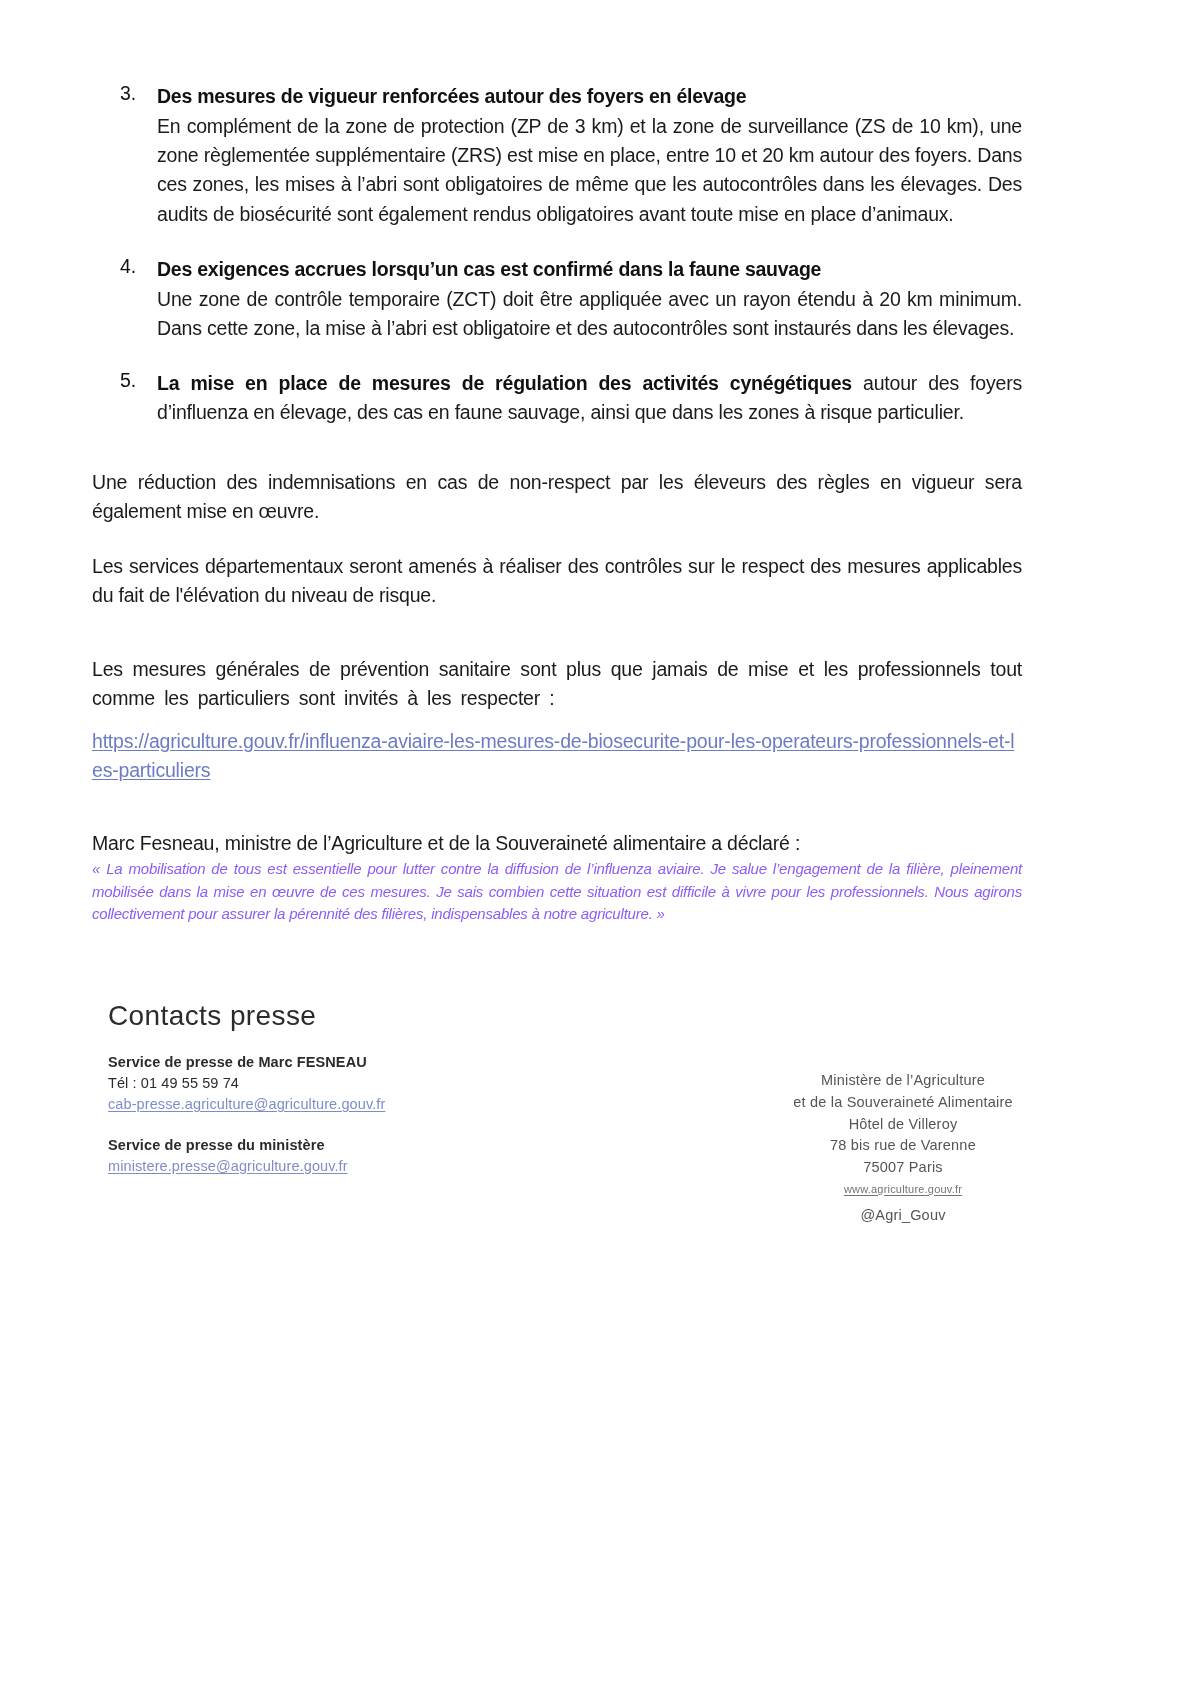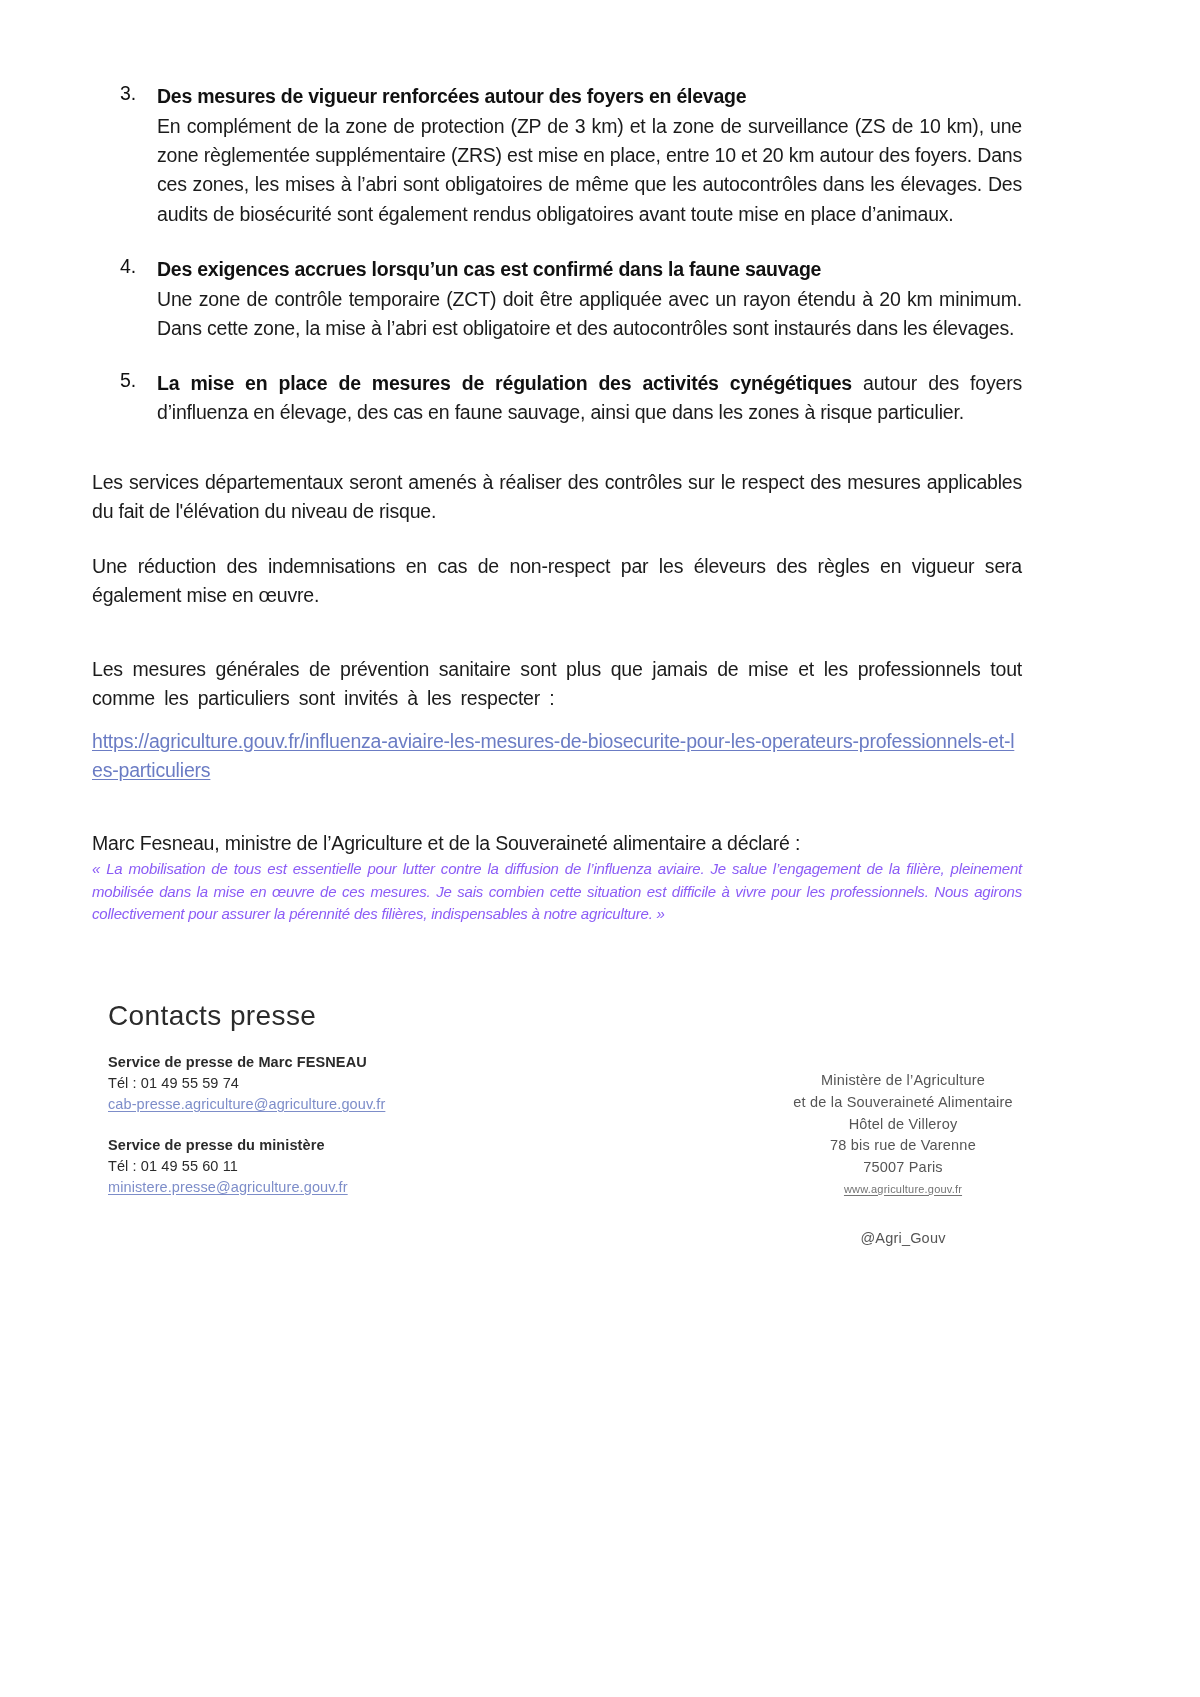--- a/index.html
+++ b/index.html
@@ -182,21 +182,21 @@
     text-underline-offset: 2px;
     line-height: 1.5;
     letter-spacing: 0.2px;
     display: inline-block;
   }
   .addr-social {
     font-size: 14.5px;
     color: #555555;
     line-height: 1.5;
     letter-spacing: 0.2px;
-    margin-top: 31px;
+    margin-top: 8px;
   }
 </style>
 </head>
 <body>
 
 <div class="page">
 
   <div class="content">
 
     <ol class="num-list">
@@ -215,23 +215,23 @@
 
       <li class="num-item">
         <span class="num-marker">5.</span>
         <div class="item-body"><span style="font-weight:bold;color:#111;">La mise en place de mesures de régulation des activités cynégétiques</span><span class="item-inline-body"> autour des foyers d’influenza en élevage, des cas en faune sauvage, ainsi que dans les zones à risque particulier.</span></div>
       </li>
 
     </ol>
 
     <div style="height:14px;"></div>
 
+    <p class="para">Une réduction des indemnisations en cas de non-respect par les éleveurs des règles en vigueur sera également mise en œuvre.</p>
+
     <p class="para">Les services départementaux seront amenés à réaliser des contrôles sur le respect des mesures applicables du fait de l'élévation du niveau de risque.</p>
-
-    <p class="para">Une réduction des indemnisations en cas de non-respect par les éleveurs des règles en vigueur sera également mise en œuvre.</p>
 
     <div style="height:18px;"></div>
 
     <p class="para spaced-words" style="margin-bottom:16px;">Les mesures générales de prévention sanitaire sont plus que jamais de mise et les professionnels tout comme les particuliers sont invités à les respecter :</p>
 
     <a class="link link-block" href="#">https://agriculture.gouv.fr/influenza-aviaire-les-mesures-de-biosecurite-pour-les-operateurs-professionnels-et-les-particuliers</a>
 
     <div class="block-gap-lg"></div>
 
     <p class="quote-intro">Marc Fesneau, ministre de l’Agriculture et de la Souveraineté alimentaire a déclaré :</p>
@@ -248,21 +248,20 @@
       <div class="contacts-left">
 
         <div class="contact-block">
           <div class="contact-name">Service de presse de Marc FESNEAU</div>
           <div class="contact-tel">Tél : 01 49 55 59 74</div>
           <a class="contact-mail" href="#">cab-presse.agriculture@agriculture.gouv.fr</a>
         </div>
 
         <div class="contact-block">
           <div class="contact-name">Service de presse du ministère</div>
-          <div class="contact-tel">Tél : 01 49 55 60 11</div>
           <a class="contact-mail" href="#">ministere.presse@agriculture.gouv.fr</a>
         </div>
 
       </div>
 
       <div class="contacts-right">
         <div class="addr-line">Ministère de l’Agriculture</div>
         <div class="addr-line">et de la Souveraineté Alimentaire</div>
         <div class="addr-line">Hôtel de Villeroy</div>
         <div class="addr-line">78 bis rue de Varenne</div>

